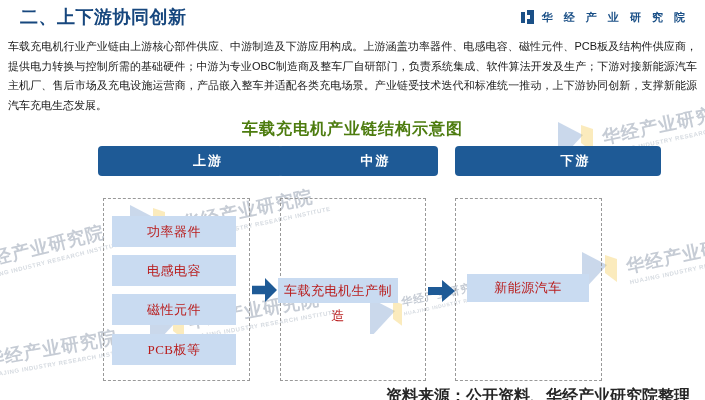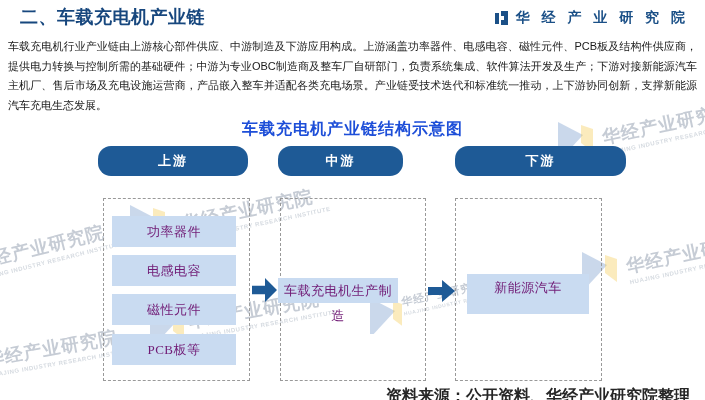--- a/index.html
+++ b/index.html
@@ -6,53 +6,54 @@
   #stage{
     position:relative;width:705px;height:400px;background:#ffffff;
     overflow:hidden;font-family:"Liberation Sans","DejaVu Sans",sans-serif;
   }
   
   .hdr-title{
     position:absolute;left:20px;top:5px;font-size:18px;font-weight:700;
     color:#17477E;letter-spacing:.5px;
   }
   .brand{position:absolute;right:16px;top:9px;display:flex;align-items:center;gap:6px;}
-  .brand-text{font-size:14px;font-weight:700;color:#1B5087;letter-spacing:4px;white-space:nowrap;}
+  .brand-text{font-size:11px;font-weight:700;color:#1B5087;letter-spacing:4px;white-space:nowrap;}
   
   .intro{
     position:absolute;left:8px;top:37px;width:689px;font-size:11px;
     line-height:19.5px;color:#1a1a1a;text-align:justify;
   }
   
   .dgm-title{
     position:absolute;left:0;top:119px;width:705px;text-align:center;
-    font-size:16px;font-weight:700;color:#1d4ed8;letter-spacing:1px;
+    font-size:16px;font-weight:700;color:#4d7c0f;letter-spacing:1px;
   }
   .pill{
-    position:absolute;top:146px;height:30px;border-radius:13px;background:#1E5A96;
+    position:absolute;top:146px;height:30px;border-radius:4px;background:#1E5A96;
     color:#fff;font-size:13px;font-weight:700;text-align:center;line-height:30px;
     letter-spacing:2px;
+    padding-left:35px;
   }
   .pill.c1{left:98px;width:150px;}
   .pill.c2{left:278px;width:125px;}
   .pill.c3{left:455px;width:171px;}
   .dashed{
     position:absolute;top:198px;height:181px;border:1px dashed #999;background:transparent;
   }
   .dashed.c1{left:103px;width:145px;}
   .dashed.c2{left:280px;width:144px;}
   .dashed.c3{left:455px;width:145px;}
   .node{
-    position:absolute;background:#C9DBF1;color:#701a75;font-size:13px;
+    position:absolute;background:#C9DBF1;color:#b91c1c;font-size:13px;
     text-align:center;letter-spacing:.5px;
   }
   .up{left:112px;width:124px;height:31px;line-height:31px;}
   .up.i0{top:216px;}.up.i1{top:255px;}.up.i2{top:294px;}.up.i3{top:334px;font-family:Liberation Serif, serif;}
   .mid{left:278px;top:278px;width:120px;height:25px;line-height:25px;}
-  .down{left:467px;top:274px;width:122px;height:40px;line-height:28px;}
+  .down{left:467px;top:274px;width:122px;height:28px;line-height:28px;}
   .arrow{
     position:absolute;background:#1E5A96;
     clip-path:polygon(0 32%,52% 32%,52% 0,100% 50%,52% 100%,52% 68%,0 68%);
   }
   .arrow.a1{left:252px;top:278px;width:25px;height:24px;}
   .arrow.a2{left:428px;top:280px;width:27px;height:22px;}
   
   .source{
     position:absolute;right:15px;top:386px;font-size:16px;font-weight:600;color:#262626;
   }
@@ -121,21 +122,21 @@
   <div class="wm" style="left:624px;top:255px">
     <span class="cn">华经产业研究院</span>
     <span class="en">HUAJING INDUSTRY RESEARCH INSTITUTE</span>
   </div>
 
   <div class="wm" style="left:-16px;top:348px;transform:rotate(-10deg)">
     <span class="cn">华经产业研究院</span>
     <span class="en">HUAJING INDUSTRY RESEARCH INSTITUTE</span>
   </div>
 
-  <div class="hdr-title">二、车载充电机产业链</div>
+  <div class="hdr-title">二、上下游协同创新</div>
   <div class="brand">
     <svg width="16" height="16" viewBox="0 0 16 16">
       <rect x="1" y="3" width="4" height="11" fill="#1B5087"></rect>
       <rect x="7" y="1" width="7" height="14" fill="#1B5087"></rect>
       <rect x="7" y="6" width="3" height="4" fill="#ffffff"></rect>
     </svg>
     <span class="brand-text">华 经 产 业 研 究 院</span>
   </div>
 
   <div class="intro">车载充电机行业产业链由上游核心部件供应、中游制造及下游应用构成。上游涵盖功率器件、电感电容、磁性元件、PCB板及结构件供应商，提供电力转换与控制所需的基础硬件；中游为专业OBC制造商及整车厂自研部门，负责系统集成、软件算法开发及生产；下游对接新能源汽车主机厂、售后市场及充电设施运营商，产品嵌入整车并适配各类充电场景。产业链受技术迭代和标准统一推动，上下游协同创新，支撑新能源汽车充电生态发展。</div>

